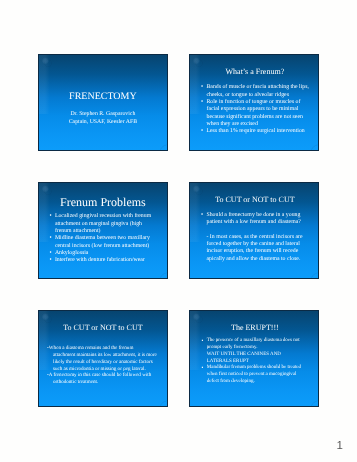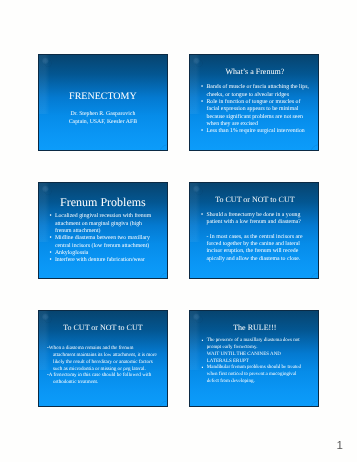--- a/index.html
+++ b/index.html
@@ -86,21 +86,21 @@
       </div>
       <div>
         <div>-A frenectomy in this case should be followed with</div>
         <div class="cont">orthodontic treatment.</div>
       </div>
     </div>
   </div>
 
   <div class="slide s6" style="left:189.2px;top:310.3px;">
     <div class="bg"></div>
-    <div class="title" style="top:12.2px;font-size:8px;">The RULE!!!</div>
+    <div class="title" style="top:12.2px;font-size:8px;">The ERUPT!!!</div>
     <div class="blist" style="left:16.6px;width:96px;top:26.8px;font-size:5px;line-height:6.85px;">
       <div class="li"><span class="bullet">•</span><span>The presence of a maxillary diastema does not prompt early frenectomy.</span></div>
       <div class="li"><span>WAIT UNTIL THE CANINES AND LATERALS ERUPT</span></div>
       <div class="li"><span class="bullet">•</span><span>Mandibular frenum problems should be treated when first noticed to prevent a mucogingival defect from developing.</span></div>
     </div>
   </div>
 
   <div class="pageno" style="left:336.5px;top:440.5px;">1</div>
 </div>
 

